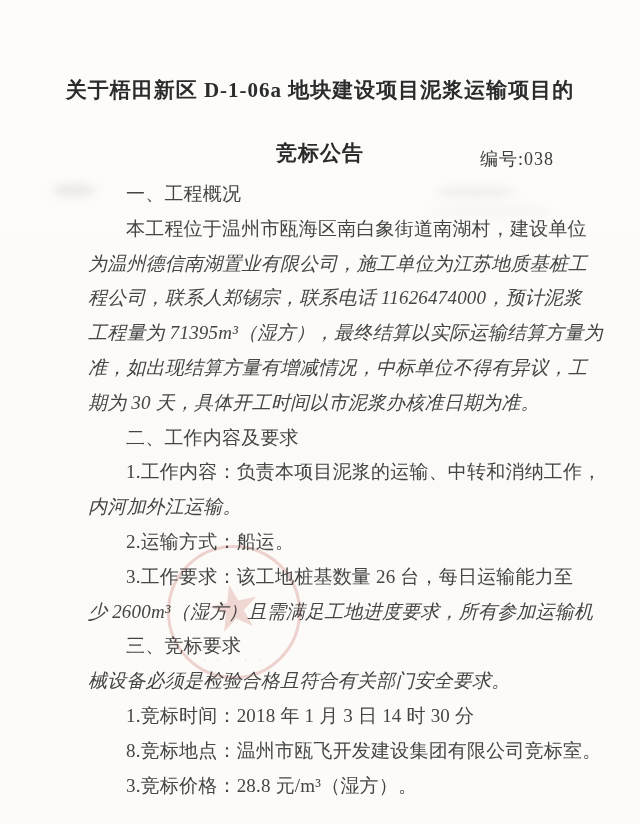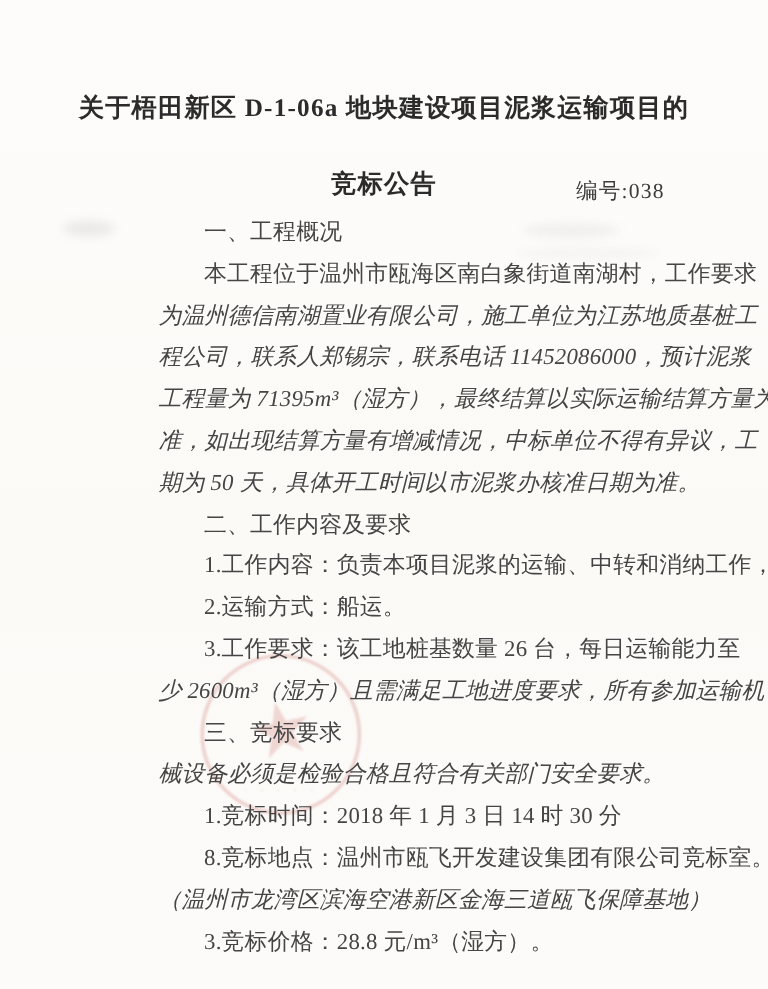--- a/index.html
+++ b/index.html
@@ -58,21 +58,20 @@
     right: 62px;
     z-index: 2;
   }
   .line {
     height: 34.8px;
     line-height: 34.8px;
     font-size: 19px;
     letter-spacing: 0.2px;
     white-space: nowrap;
     color: #454545;
-    margin-left: 44px;
   }
   .line.i { text-indent: 38px; }   
   .line.f { text-indent: 0; font-style: italic; }      
 
   
   .seal {
     position: absolute;
     left: 167px;
     top: 545px;
     width: 134px;
@@ -125,32 +124,32 @@
     <div class="seal-dots">· · · · ·</div>
   </div>
 
   <div class="title-line l1">关于梧田新区 D-1-06a 地块建设项目泥浆运输项目的</div>
   <div class="title-line l2">竞标公告</div>
 
   <div class="doc-number">编号:038</div>
 
   <div class="content">
     <div class="line i">一、工程概况</div>
-    <div class="line i">本工程位于温州市瓯海区南白象街道南湖村，工作要求</div>
+    <div class="line i">本工程位于温州市瓯海区南白象街道南湖村，建设单位</div>
     <div class="line f">为温州德信南湖置业有限公司，施工单位为江苏地质基桩工</div>
-    <div class="line f">程公司，联系人郑锡宗，联系电话 11452086000，预计泥浆</div>
+    <div class="line f">程公司，联系人郑锡宗，联系电话 11626474000，预计泥浆</div>
     <div class="line f">工程量为 71395m³（湿方），最终结算以实际运输结算方量为</div>
     <div class="line f">准，如出现结算方量有增减情况，中标单位不得有异议，工</div>
-    <div class="line f">期为 50 天，具体开工时间以市泥浆办核准日期为准。</div>
+    <div class="line f">期为 30 天，具体开工时间以市泥浆办核准日期为准。</div>
     <div class="line i">二、工作内容及要求</div>
     <div class="line i">1.工作内容：负责本项目泥浆的运输、中转和消纳工作，</div>
+    <div class="line f">内河加外江运输。</div>
     <div class="line i">2.运输方式：船运。</div>
     <div class="line i">3.工作要求：该工地桩基数量 26 台，每日运输能力至</div>
     <div class="line f">少 2600m³（湿方）且需满足工地进度要求，所有参加运输机</div>
     <div class="line i">三、竞标要求</div>
     <div class="line f">械设备必须是检验合格且符合有关部门安全要求。</div>
     <div class="line i">1.竞标时间：2018 年 1 月 3 日 14 时 30 分</div>
     <div class="line i">8.竞标地点：温州市瓯飞开发建设集团有限公司竞标室。</div>
-    <div class="line f">（温州市龙湾区滨海空港新区金海三道瓯飞保障基地）</div>
     <div class="line i">3.竞标价格：28.8 元/m³（湿方）。</div>
   </div>
 
 </div>
 
 </body></html>

